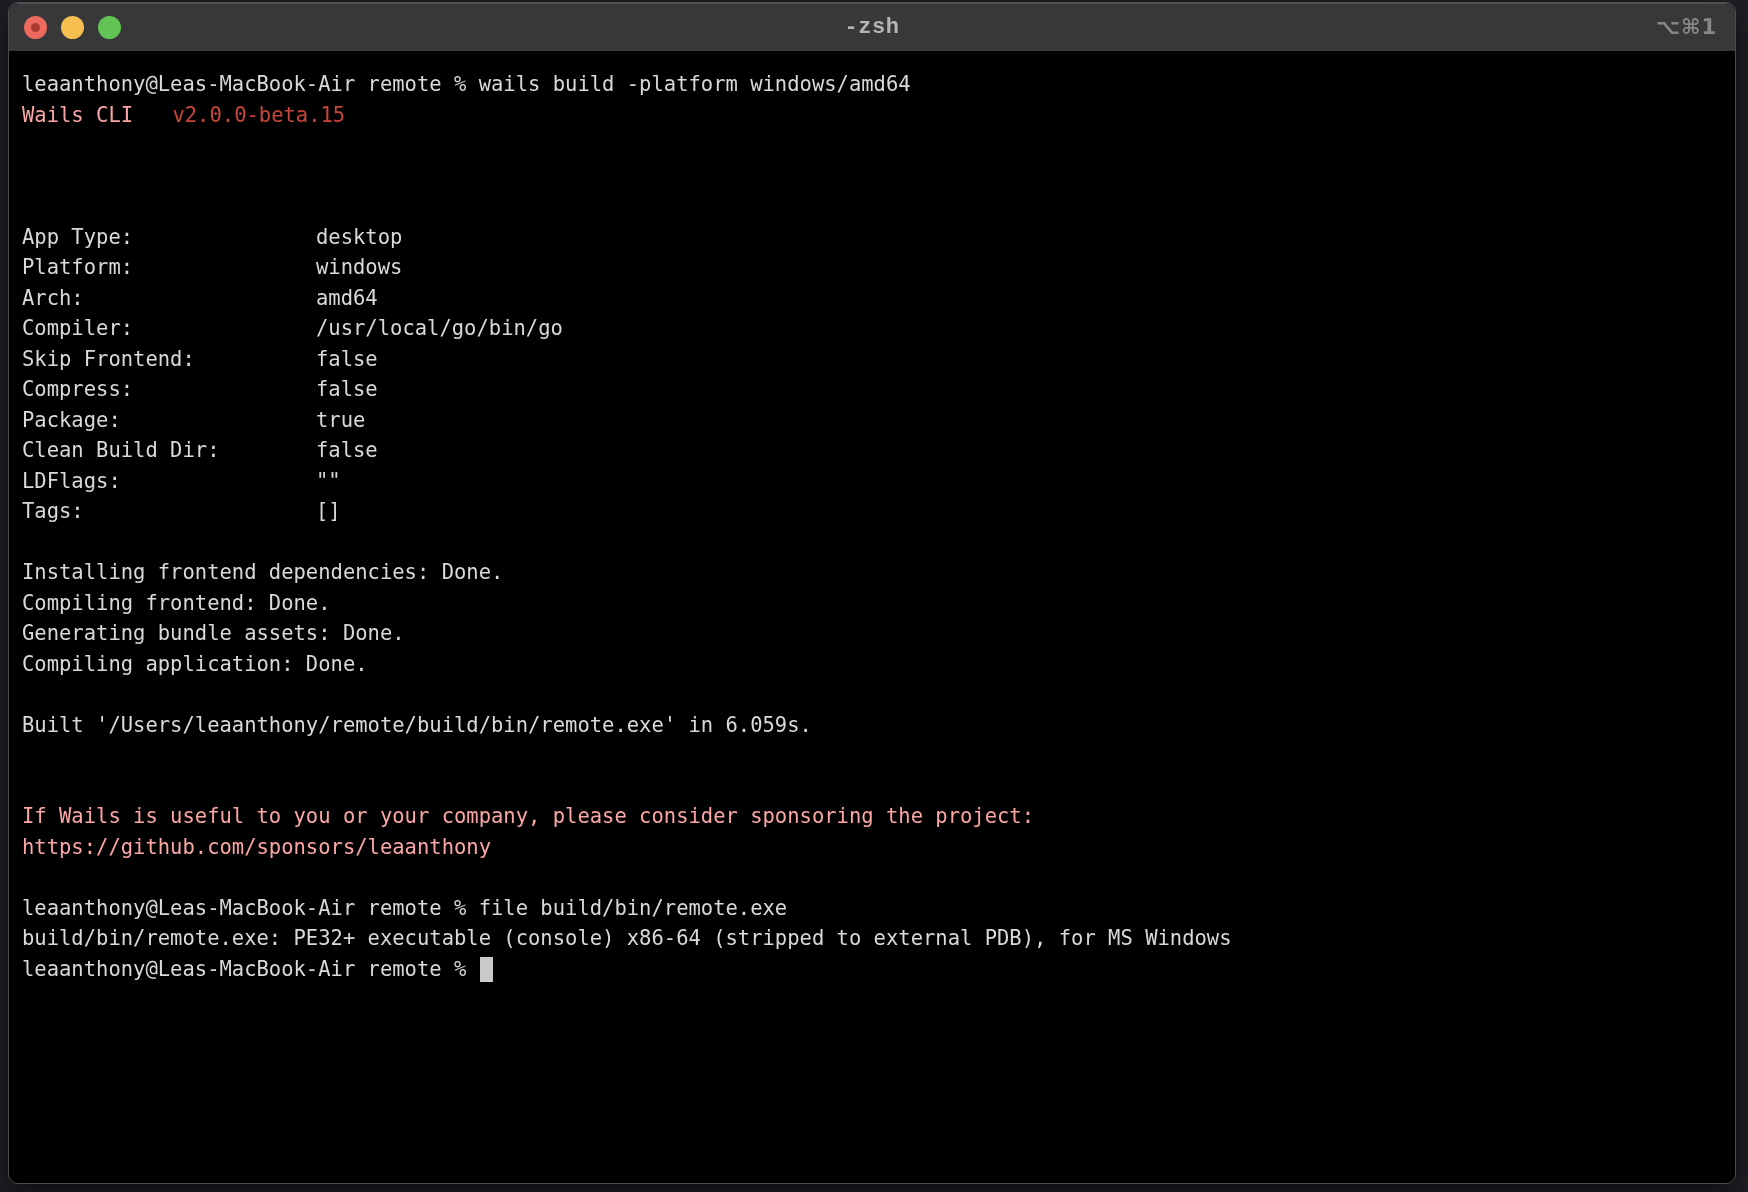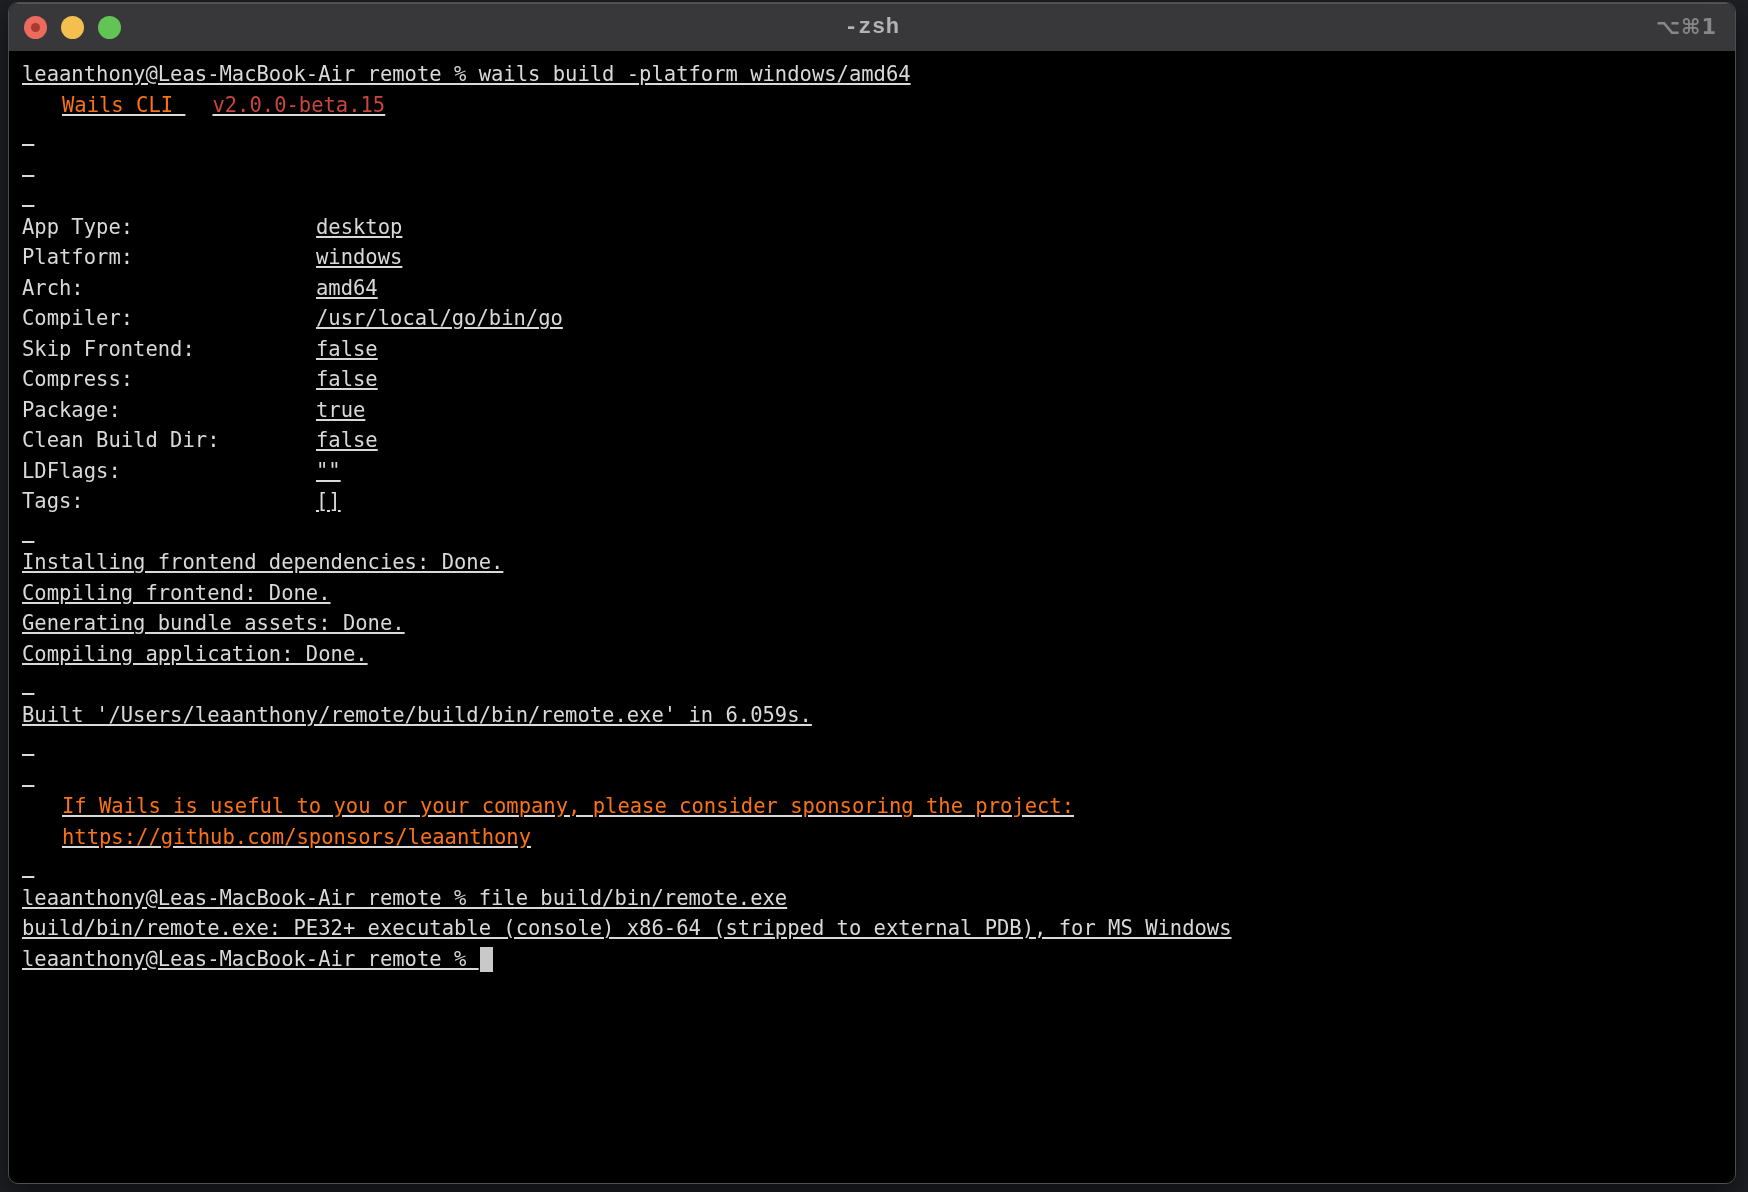--- a/index.html
+++ b/index.html
@@ -56,30 +56,29 @@
     position:absolute;
     right:18px;top:0;height:48px;
     display:flex;align-items:center;
     color:#87878a;
     font-family:"DejaVu Sans", sans-serif;
     font-weight:bold;
     font-size:21px;
     letter-spacing:1px;
   }
   .screen{
-    padding:8px 10px 0 13px;
+    padding:18px 10px 0 13px;
     font-size:20.5px;
     line-height:30.5px;
     color:#d9d9d9;
     white-space:pre-wrap;
     cursor:text;
-    text-decoration:underline;
   }
   .line{min-height:30.5px;}
-  .yellow{color:#f97316;margin-left:40px;}
+  .yellow{color:#fca5a5;}
   .red{color:#c8463c;margin-left:27px;}
   .cursor{
     display:inline-block;
     width:13px;height:25px;
     background:#c9c9c9;
     vertical-align:middle;
     margin-left:1px;
   }
 </style>
 </head>

